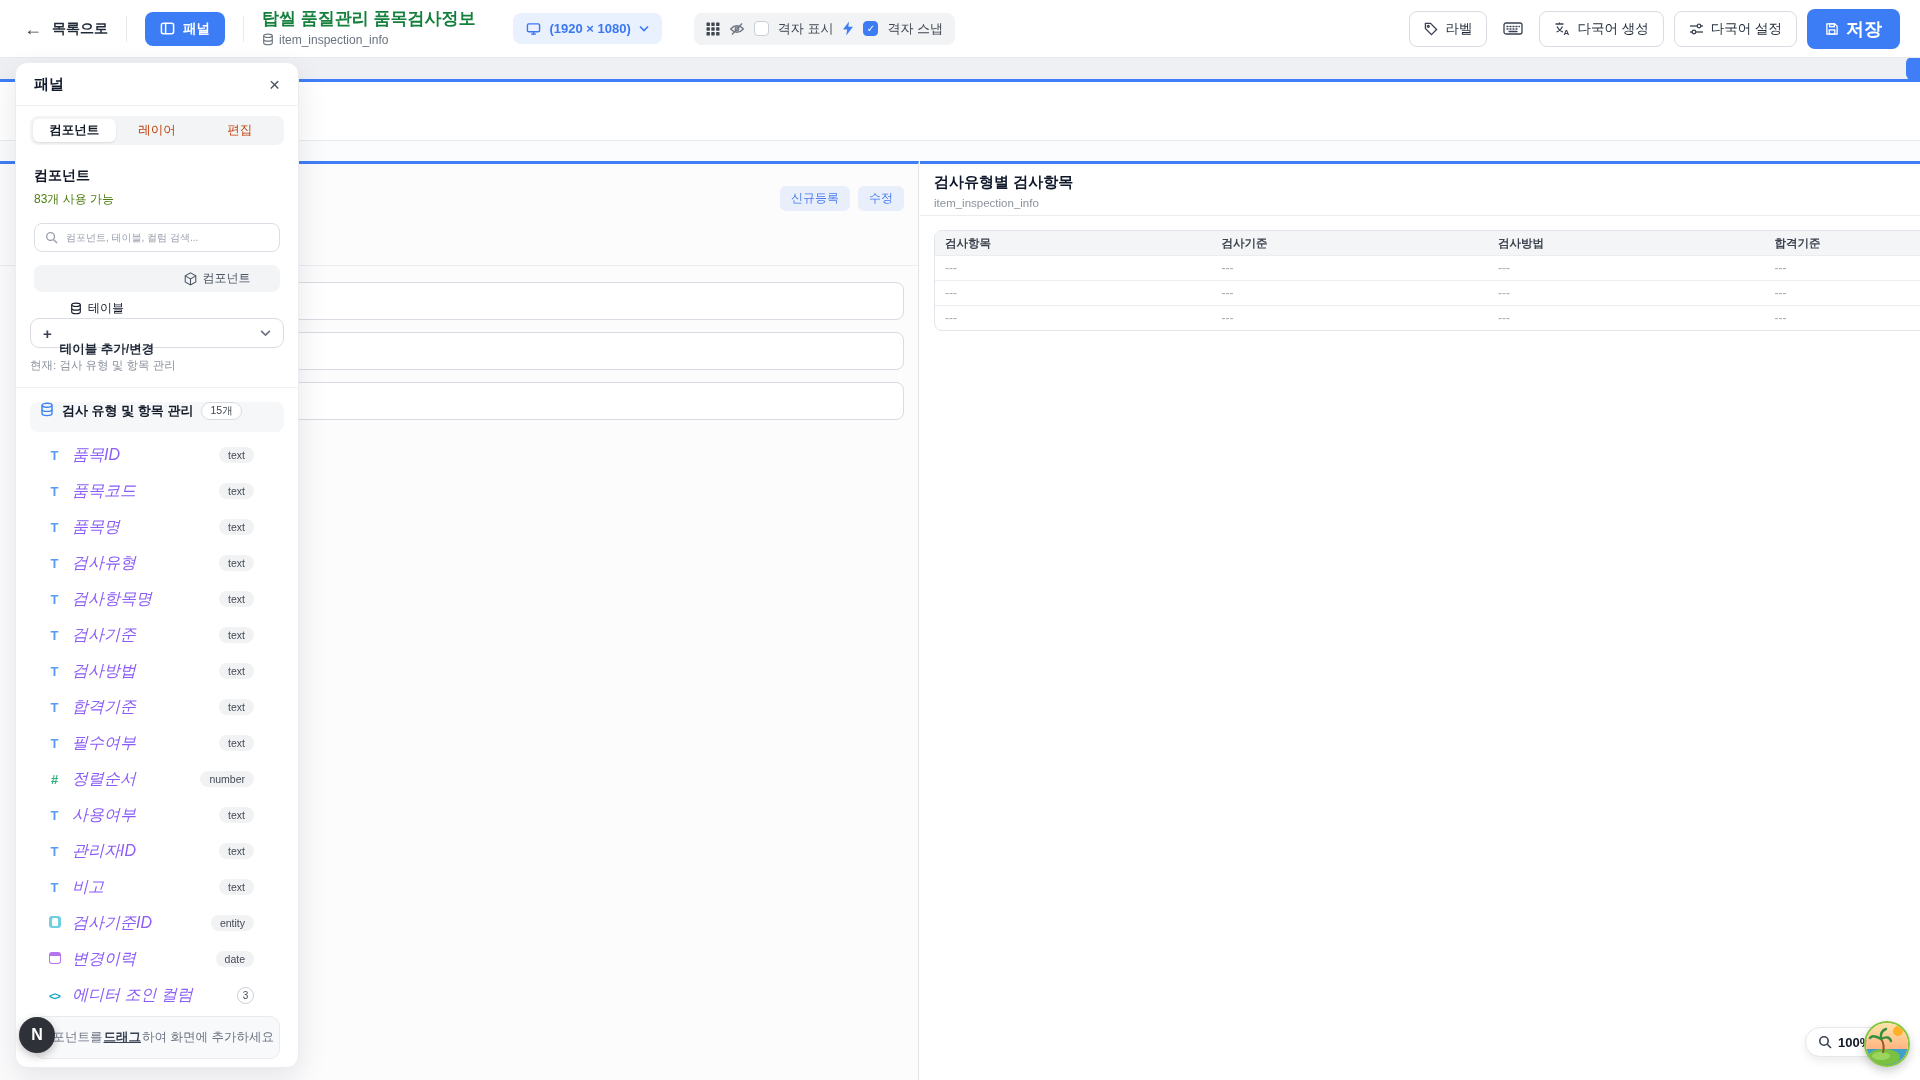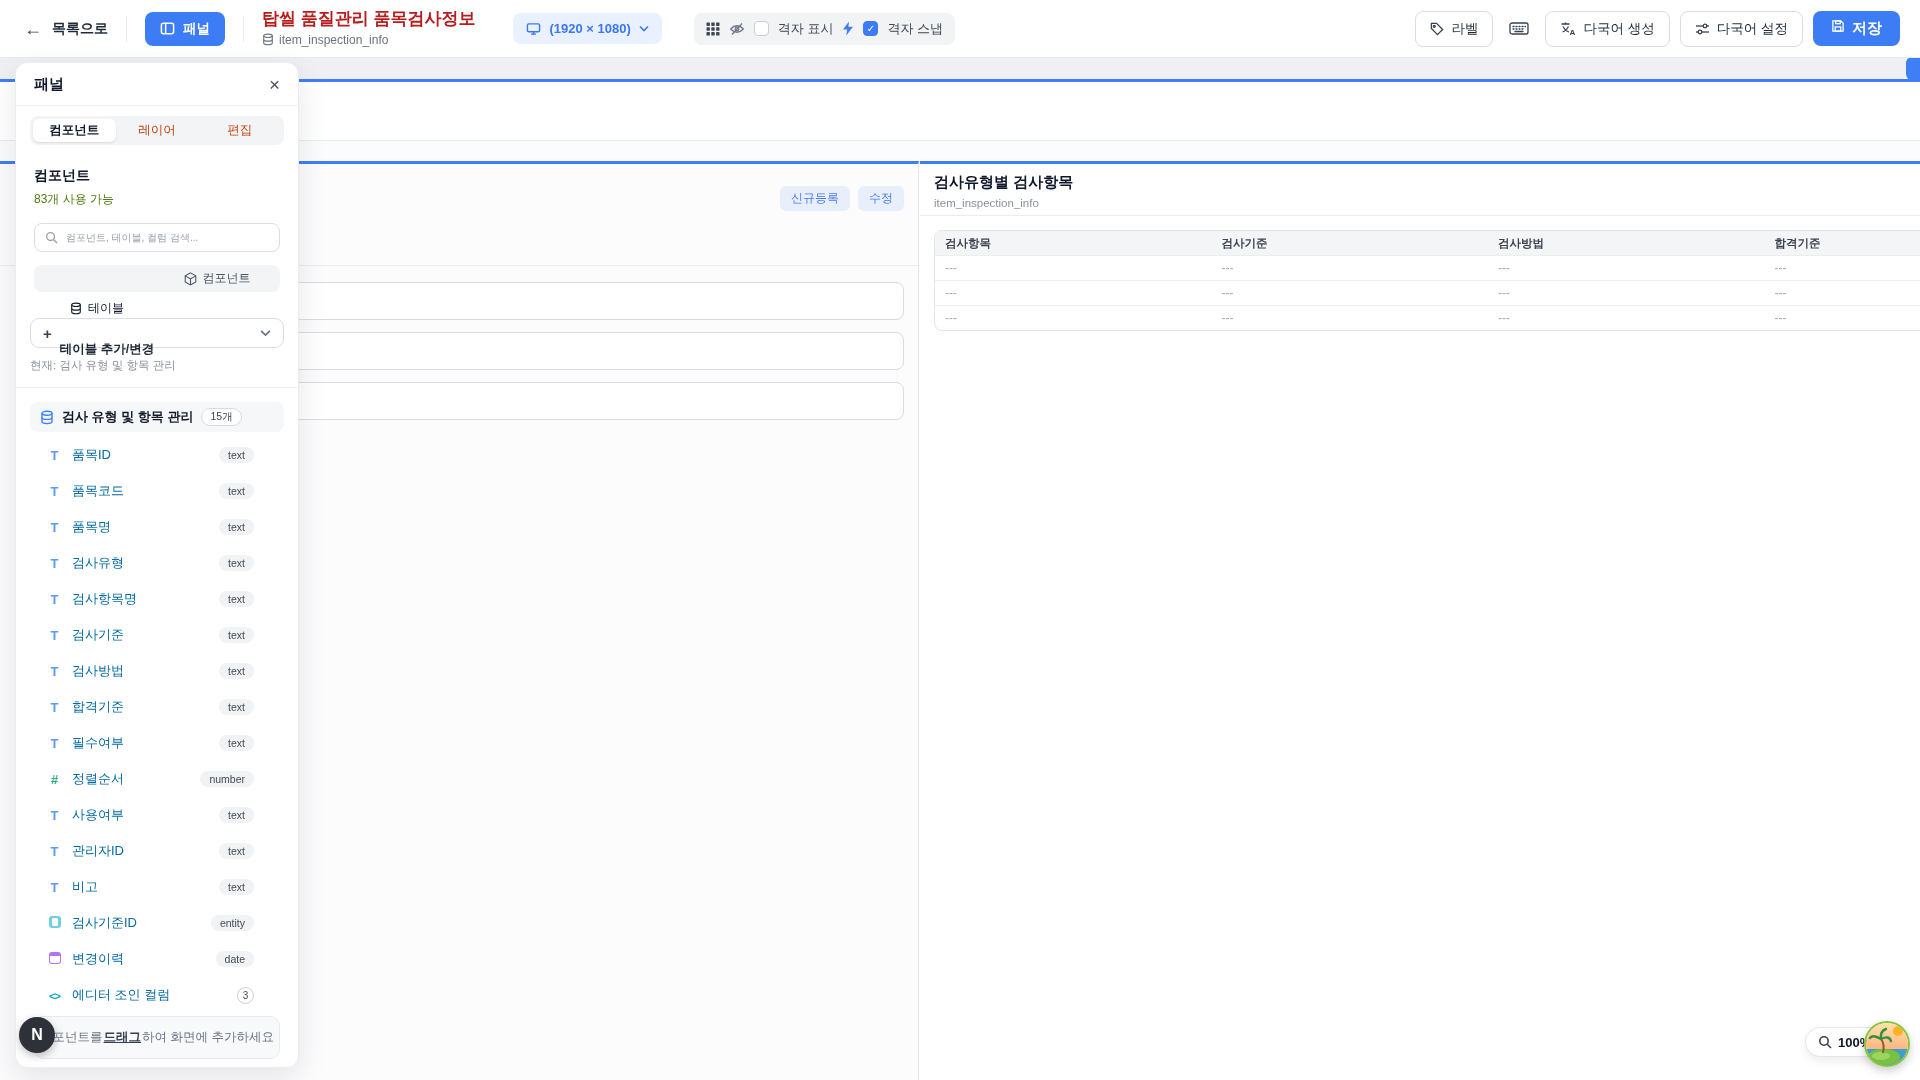--- a/index.html
+++ b/index.html
@@ -11,35 +11,35 @@
   .topbar { position:absolute; left:0; top:0; right:0; height:58px; background:#fff;
             border-bottom:1px solid #e7e9ee; display:flex; align-items:center;
             padding:0 20px 0 24px; z-index:50; }
   .tb-back { display:flex; align-items:center; gap:10px; cursor:pointer; }
   .tb-back .arr { font-size:18px; color:#374151; line-height:1; }
   .tb-back .lbl { font-size:14px; color:#1f2937; font-weight:600; }
   .vdiv { width:1px; height:26px; background:#e8eaee; margin:0 18px; }
   .btn-panel { display:flex; align-items:center; gap:8px; background:#3c7df5; color:#fff;
                border-radius:8px; padding:8px 15px; font-size:13.5px; font-weight:600; cursor:pointer; }
   .title-block { display:flex; flex-direction:column; gap:4px; }
-  .title-block .t { font-size:17px; font-weight:700; color:#b91c1c; line-height:1.1; }
+  .title-block .t { font-size:17px; font-weight:700; color:#15803d; line-height:1.1; }
   .title-block .s { display:flex; align-items:center; gap:5px; font-size:12px; color:#6b7280; }
   .res-pill { margin-left:38px; display:flex; align-items:center; gap:8px; background:#e9f0fe;
               border-radius:8px; padding:8px 13px; color:#3b77f0; font-size:13px; font-weight:600; cursor:pointer; }
   .grid-pill { margin-left:32px; display:flex; align-items:center; gap:9px; background:#f2f3f5;
                border-radius:8px; padding:7px 12px; font-size:13px; color:#3f4650; }
   .cb { width:15px; height:15px; border-radius:4px; border:1.5px solid #c9ced6; background:#fff; cursor:pointer; }
   .cb.on { background:#3c7df5; border-color:#3c7df5; color:#fff; font-size:10px; line-height:13px;
            text-align:center; font-weight:700; }
   .tb-right { margin-left:auto; display:flex; align-items:center; gap:10px; }
   .btn-ghost { display:flex; align-items:center; gap:7px; border:1px solid #d9dce2; border-radius:8px;
                padding:8px 14px; font-size:13.5px; color:#1f2937; background:#fff; cursor:pointer; }
   .btn-icon { padding:4px 6px; cursor:pointer; display:flex; align-items:center; }
-  .btn-save { display:flex; align-items:flex-start; gap:7px; background:#3c7df5; color:#fff;
-              border-radius:8px; padding:8px 18px; font-size:15px; font-weight:600; cursor:pointer; }
+  .btn-save { display:flex; align-items:center; gap:7px; background:#3c7df5; color:#fff;
+              border-radius:8px; padding:8px 18px; font-size:18px; font-weight:600; cursor:pointer; }
 
   
   .canvas { position:absolute; left:0; top:58px; right:0; bottom:0; background:#eef0f3; }
   .page-container { position:absolute; left:0; right:0; top:21px; bottom:0;
                     border-top:3px solid #3f7ef7; background:#fbfcfd; }
   .header-band { height:59px; background:#fff; border-bottom:1px solid #e9eaee; }
   .sel-handle { position:absolute; right:0; top:-1px; width:14px; height:23px; background:#3f7ef7;
                 border-radius:6px 0 0 6px; cursor:grab; }
   .sec { position:absolute; top:103px; bottom:0; border-top:3px solid #3f7ef7; }
   .sec-left { left:0; width:919px; background:#fcfcfd; border-right:1px solid #e4e6ea; }
@@ -87,28 +87,28 @@
            color:#4b5563; border-radius:6px; cursor:pointer; }
   .p-tog.active { background:#15803d; font-weight:400; color:#111827; box-shadow:0 1px 2px rgba(0,0,0,.10);margin-top:40px; }
   .p-addtable { margin:26px 14px 0; height:30px; border:1px solid #d9dce2; border-radius:9px;
                 display:flex; align-items:center; gap:8px; padding:0 12px; cursor:pointer; }
   .p-addtable .plus { font-size:15px; color:#374151; font-weight:600; }
   .p-addtable .lab { font-size:12.5px; font-weight:600; color:#1f2937;margin-top:32px; }
   .p-addtable .chev { margin-left:auto; display:flex; }
   .p-current { margin:10px 14px 0; font-size:11.5px; color:#8b929c; }
   .p-div { margin-top:14px; border-top:1px solid #eef0f2; }
   .p-group { margin:14px 14px 0; height:30px; background:#f6f7f9; border-radius:8px; display:flex;
-             align-items:center; gap:8px; padding:0 10px; cursor:pointer; }
+             align-items:flex-start; gap:8px; padding:0 10px; cursor:pointer; }
   .p-group .nm { font-size:13px; font-weight:700; color:#111827; }
   .p-group .cnt { border:1px solid #d8dce2; background:#fff; border-radius:999px; padding:1px 8px;
                   font-size:10.5px; color:#3f4650; }
   .p-fields { margin-top:5px; height:568px; overflow:hidden; }
   .f-row { height:36px; display:flex; align-items:center; padding:0 44px 0 31px; gap:10px; cursor:grab; }
   .f-row .fi { width:15px; text-align:center; flex:none; }
-  .f-row .fl { flex:1; font-size:13px; color:#0369a1; }
+  .f-row .fl { flex:1; font-size:16px; color:#8b5cf6;font-style:italic; }
   .f-badge { background:#f1f2f4; border-radius:999px; padding:2px 9px; font-size:10.5px; color:#444c57; }
   .f-circle { width:17px; height:17px; border:1px solid #c9ced6; border-radius:50%; font-size:10px;
               color:#444c57; text-align:center; line-height:15px; background:#fff; }
   .ic-text { color:#5b9bf8; font-weight:700; font-size:13px; }
   .ic-num  { color:#2eaf7d; font-weight:700; font-size:13px; }
   .ic-entity { display:inline-block; width:12px; height:12px; background:#6ed0e0; border-radius:3px; position:relative; }
   .ic-entity::after { content:""; position:absolute; left:3px; top:2px; width:6px; height:8px;
                       background:#fff; border-radius:1.5px; }
   .ic-date { display:inline-block; width:12px; height:12px; border:1.5px solid #b574ee;
              border-top-width:4px; border-radius:3px; }

